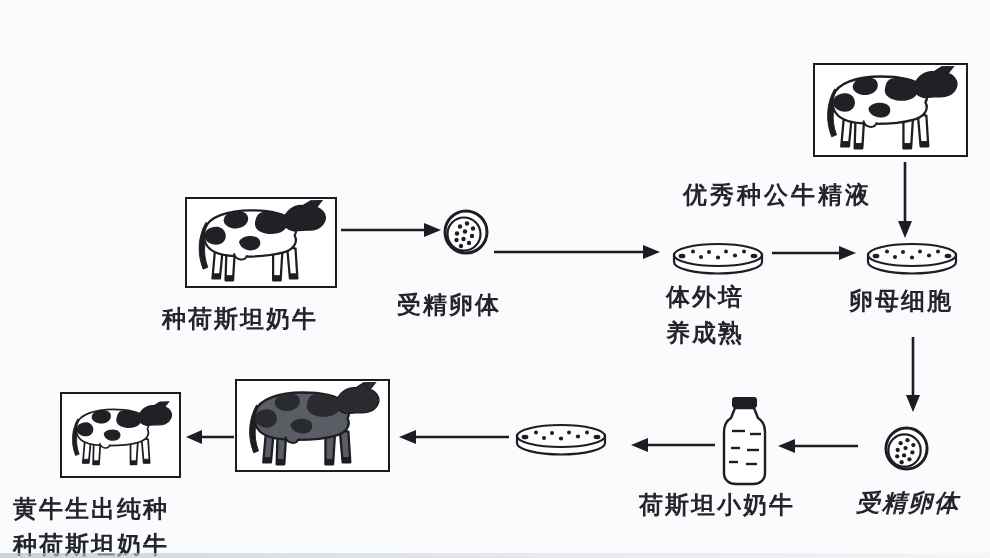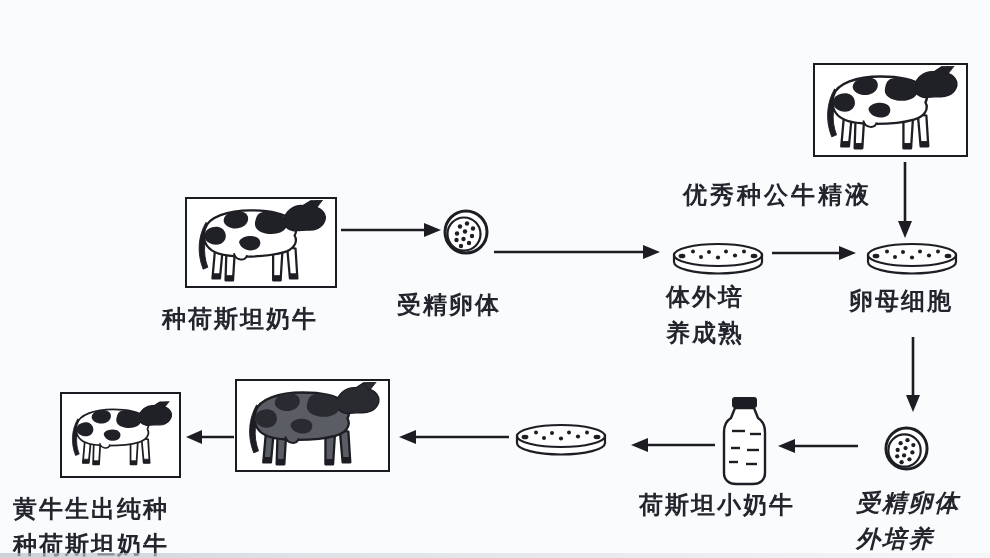--- a/index.html
+++ b/index.html
@@ -163,21 +163,20 @@
   <svg class="arrow" style="left:904px;top:337px;" width="18" height="76">
     <line x1="9" y1="0" x2="9" y2="59"></line>
       <polygon points="2,58 16,58 9,75"></polygon>
   </svg>
 
   <svg class="icon" style="left:883px;top:426px;" width="47" height="47" viewBox="0 0 48 48">
       <use href="#sym-cell"></use>
     </svg>
   <div class="cap" style="left:856px;top:485px;font-style:italic;">
     <span class="ln">受精卵体</span>
-    <span class="ln">外培养</span>
   </div>
 
   <svg class="arrow" style="left:776px;top:437px;" width="82" height="18">
     <line x1="82" y1="9" x2="18" y2="9"></line>
       <polygon points="19,2 2,9 19,16"></polygon>
   </svg>
 
   <svg class="icon" style="left:719px;top:396px;" width="51" height="91" viewBox="0 0 51 91">
       <use href="#sym-bottle"></use>
     </svg>

